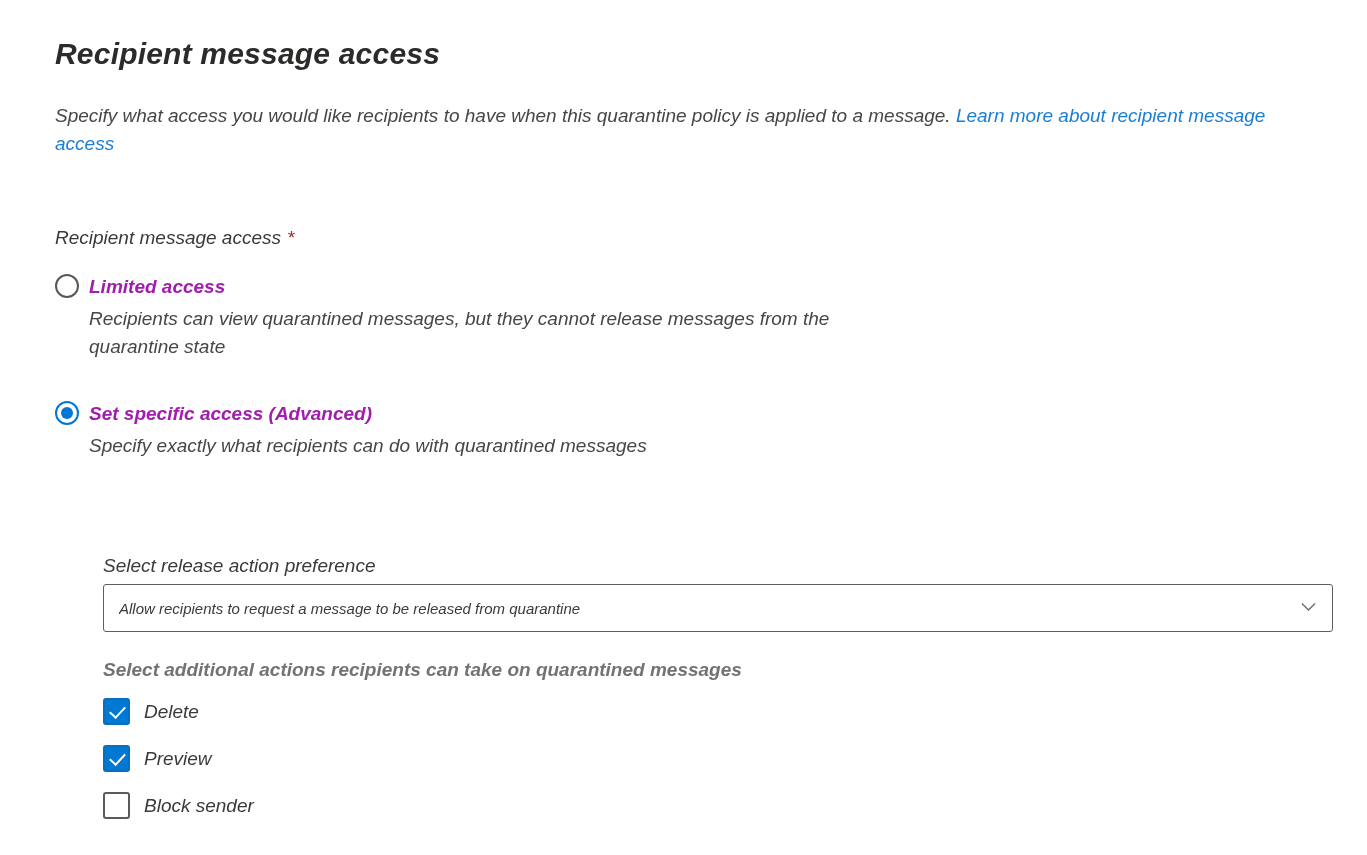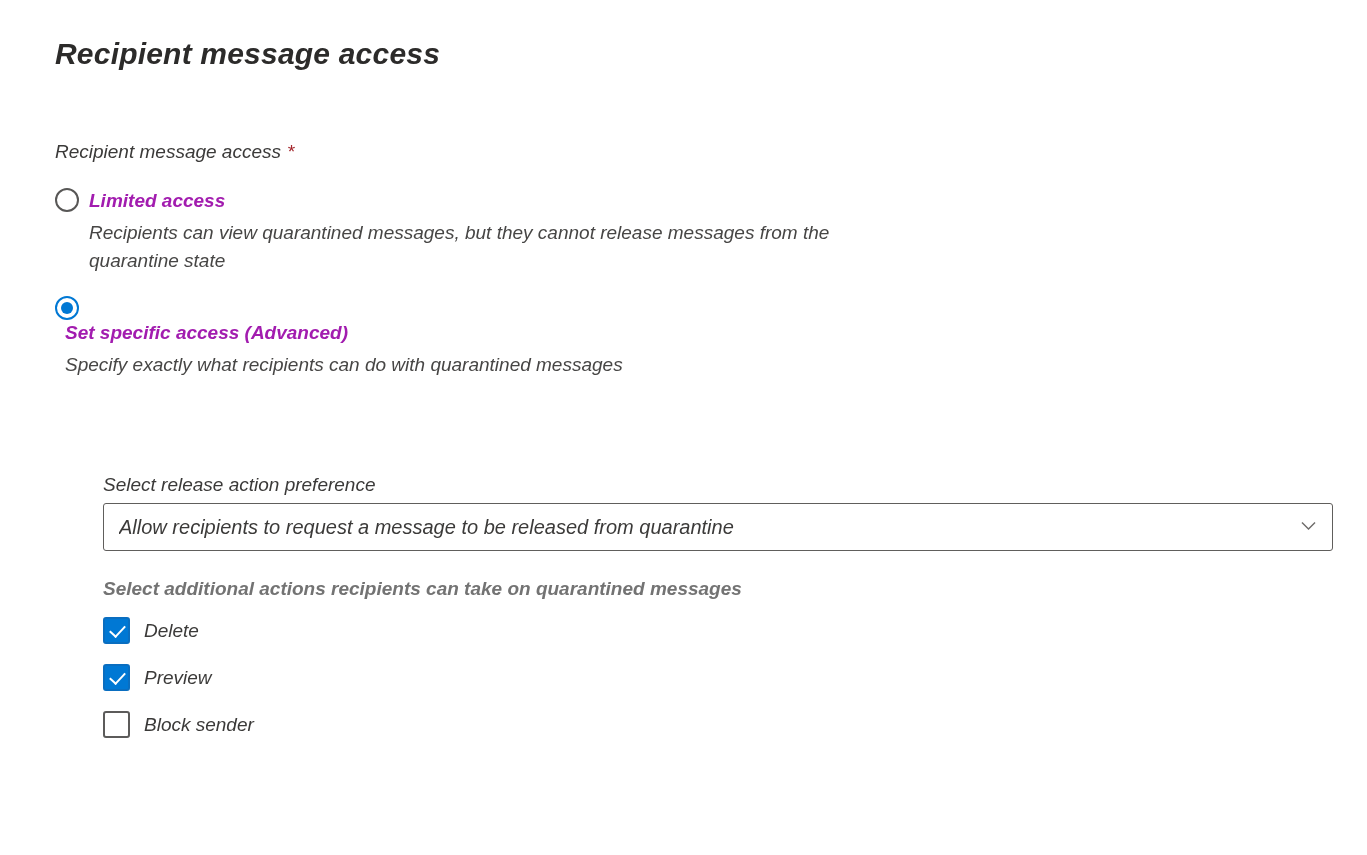--- a/index.html
+++ b/index.html
@@ -43,21 +43,21 @@
   .required {
     color: #a4262c;
     margin-left: 6px;
   }
   .radio-option {
     display: flex;
     align-items: flex-start;
     margin-top: 24px;
     cursor: pointer;
   }
-  .radio-option.second { margin-top: 21px; flex-direction: column; }
+  .radio-option.second { margin-top: 40px; }
   .radio {
     flex: none;
     width: 24px;
     height: 24px;
     border: 2px solid #585756;
     border-radius: 50%;
     background: #fff;
     position: relative;
   }
   .radio.selected { border-color: #0078d4; }
@@ -99,21 +99,21 @@
     border: 1.5px solid #605e5c;
     border-radius: 3px;
     background: #fff;
     display: flex;
     align-items: center;
     justify-content: space-between;
     padding: 0 14px 0 15px;
     cursor: pointer;
   }
   .dropdown-value {
-    font-size: 20px;
+    font-size: 15px;
     color: #3b3a39;
     white-space: nowrap;
     overflow: hidden;
   }
   .chevron { flex: none; margin-left: 12px; }
   .additional-label {
     margin-top: 26px;
     font-size: 19px;
     line-height: 24px;
     font-weight: 700;
@@ -156,20 +156,22 @@
     color: #3b3a39;
   }
 </style>
 </head>
 <body>
 
 <div class="page">
 
   <h1 class="page-title">Recipient message access</h1>
 
+  <p class="page-desc"><span>Specify what access you would like recipients to have when this quarantine policy is applied to a message.</span>
+    <a class="link">Learn more about recipient message access</a></p>
 
   <div class="field-label"><span>Recipient message access</span><span class="required">*</span></div>
 
   <div class="radio-option">
     <span class="radio"></span>
     <div class="radio-text">
       <div class="radio-label">Limited access</div>
       <div class="radio-desc">Recipients can view quarantined messages, but they cannot release messages from the quarantine state</div>
     </div>
   </div>

